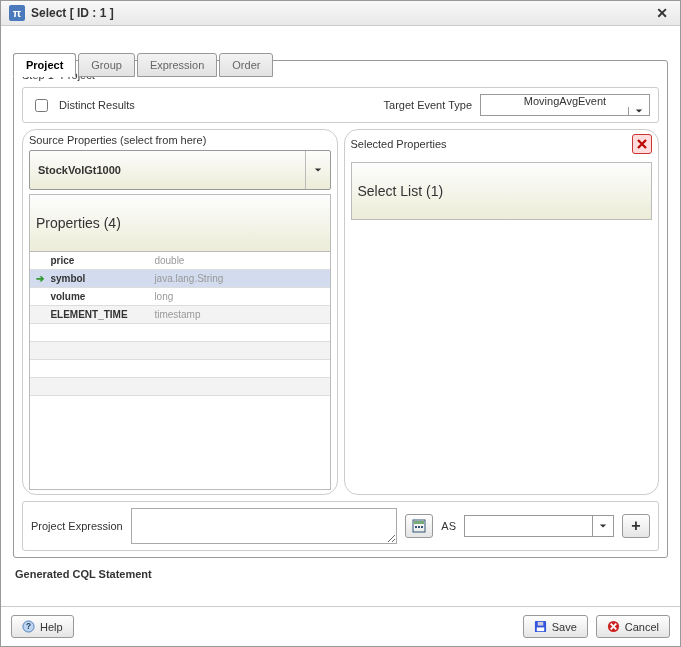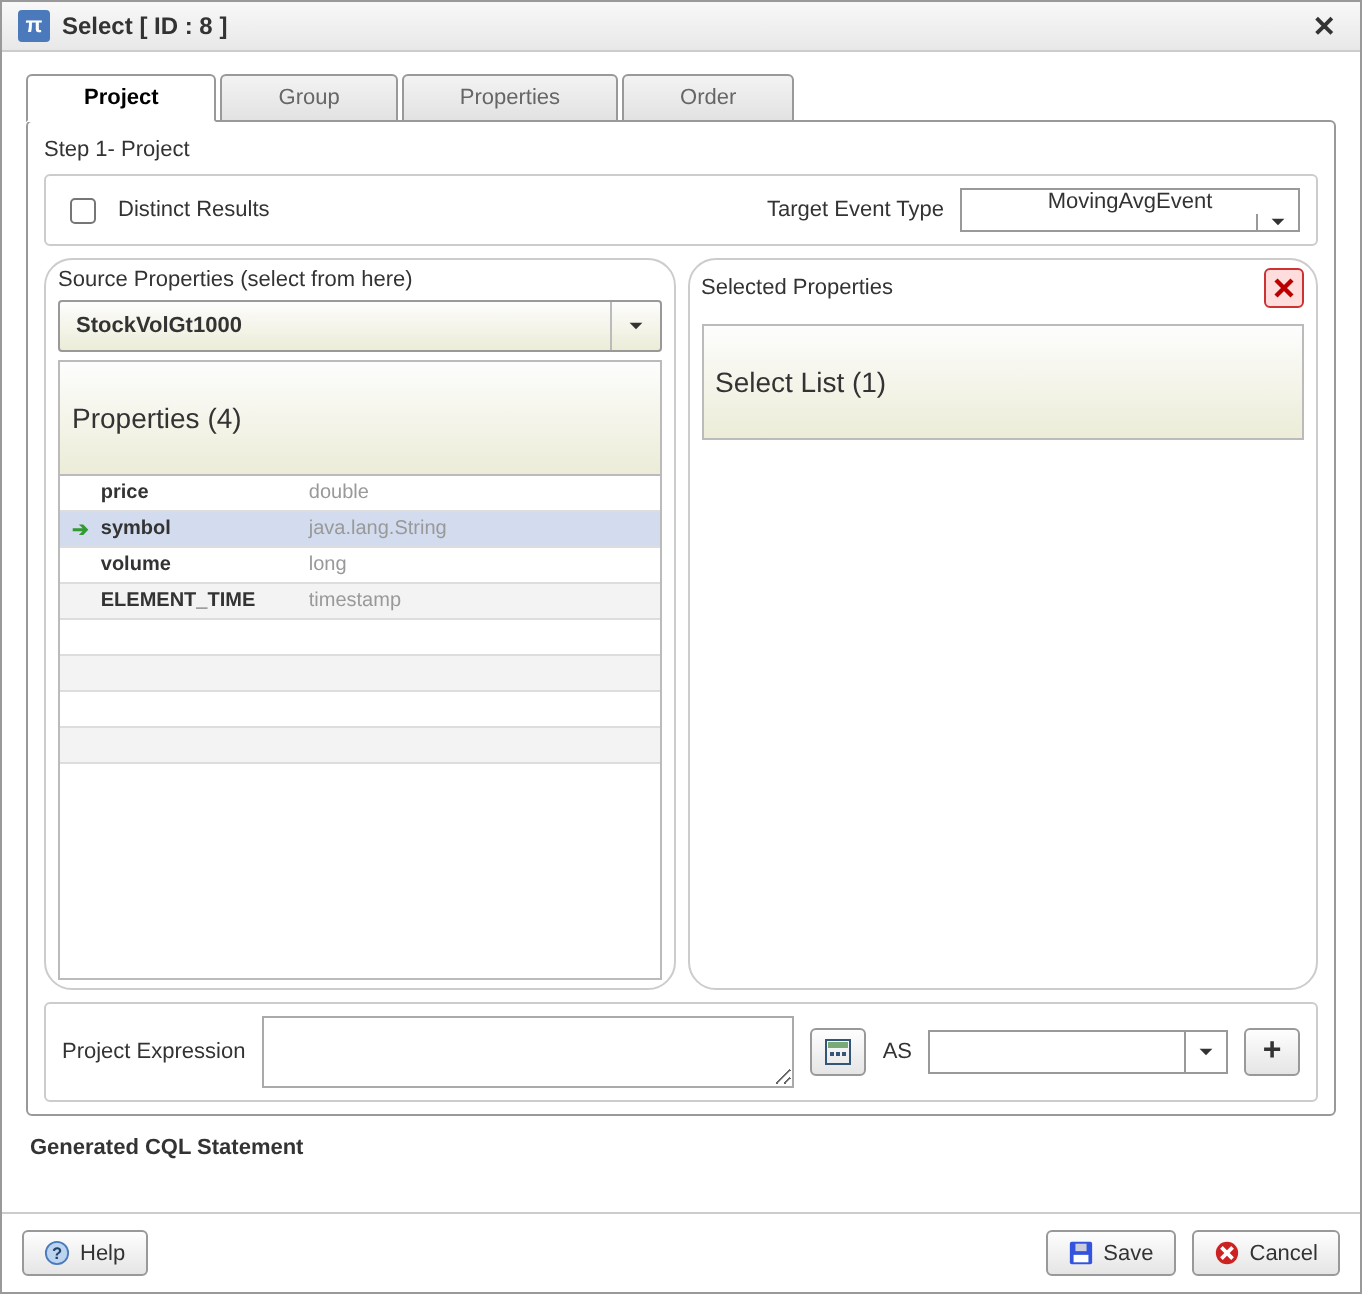--- a/index.html
+++ b/index.html
@@ -41,29 +41,29 @@
     padding: 10px 12px;
     overflow:hidden;
     display:flex;
     flex-direction:column;
   }
   .tabs {
     display:flex;
     gap:0;
   }
   .tab {
-    padding:5px 28px;
+    padding:5px 12px;
     border:1px solid #999;
     background:linear-gradient(#f3f3f3,#e2e2e2);
     color:#666;
     border-top-left-radius:3px; border-top-right-radius:3px;
     margin-right:2px;
     cursor:pointer;
     position:relative;
-    top:1px;
+    top:17px;
   }
   .tab.active {
     background:#fff; color:#000; font-weight:bold; border-bottom:1px solid #fff;
   }
   .panel {
     border:1px solid #999; border-radius:3px;
     padding:6px 8px;
     background:#fff;
     flex:1;
     display:flex;
@@ -95,21 +95,21 @@
     padding:4px 6px; flex:1; display:flex; flex-direction:column;
   }
   .box-title { margin-bottom:4px; display:flex; align-items:center; }
   .deletebtn {
     margin-left:auto; width:20px;height:20px; border:1px solid #c33;
     background:#fdd; display:flex;align-items:center;justify-content:center;
     border-radius:3px; cursor:pointer;
   }
   .deletebtn svg { width:12px;height:12px; }
   .combo {
-    border:1px solid #999; height:26px;
+    border:1px solid #999; height:40px;
     background:linear-gradient(#fdfdfd,#ececd8);
     display:flex; align-items:center; padding:0 8px; font-weight:bold;
     border-radius:2px;
     gap:25px;
   }
   .combo .arrow { margin-left:auto; border-left:1px solid #bbb; height:100%;
     display:flex;align-items:center;padding-left:8px; }
   .gridhead {
     border:1px solid #bbb;
     background:linear-gradient(#fdfdfd,#ececd8);
@@ -162,31 +162,31 @@
   }
   .btn svg{width:13px;height:13px;}
 </style>
 </head>
 <body>
 
 <div class="dialog">
 
   <div class="titlebar">
     <span class="pi">π</span>
-    <span>Select [ ID : 8 ]</span>
+    <span>Select [ ID : 1 ]</span>
     <span class="spacer"></span>
     <span class="close-x">✕</span>
   </div>
 
   <div class="body">
 
     <div class="tabs">
       <div class="tab active">Project</div>
       <div class="tab">Group</div>
-      <div class="tab">Properties</div>
+      <div class="tab">Expression</div>
       <div class="tab">Order</div>
     </div>
 
     <div class="panel">
       <div class="step-title">Step 1- Project</div>
 
       <div class="row-top">
         <input type="checkbox" class="chk" style="">
         <span>Distinct Results</span>
         <span class="spacer"></span>

